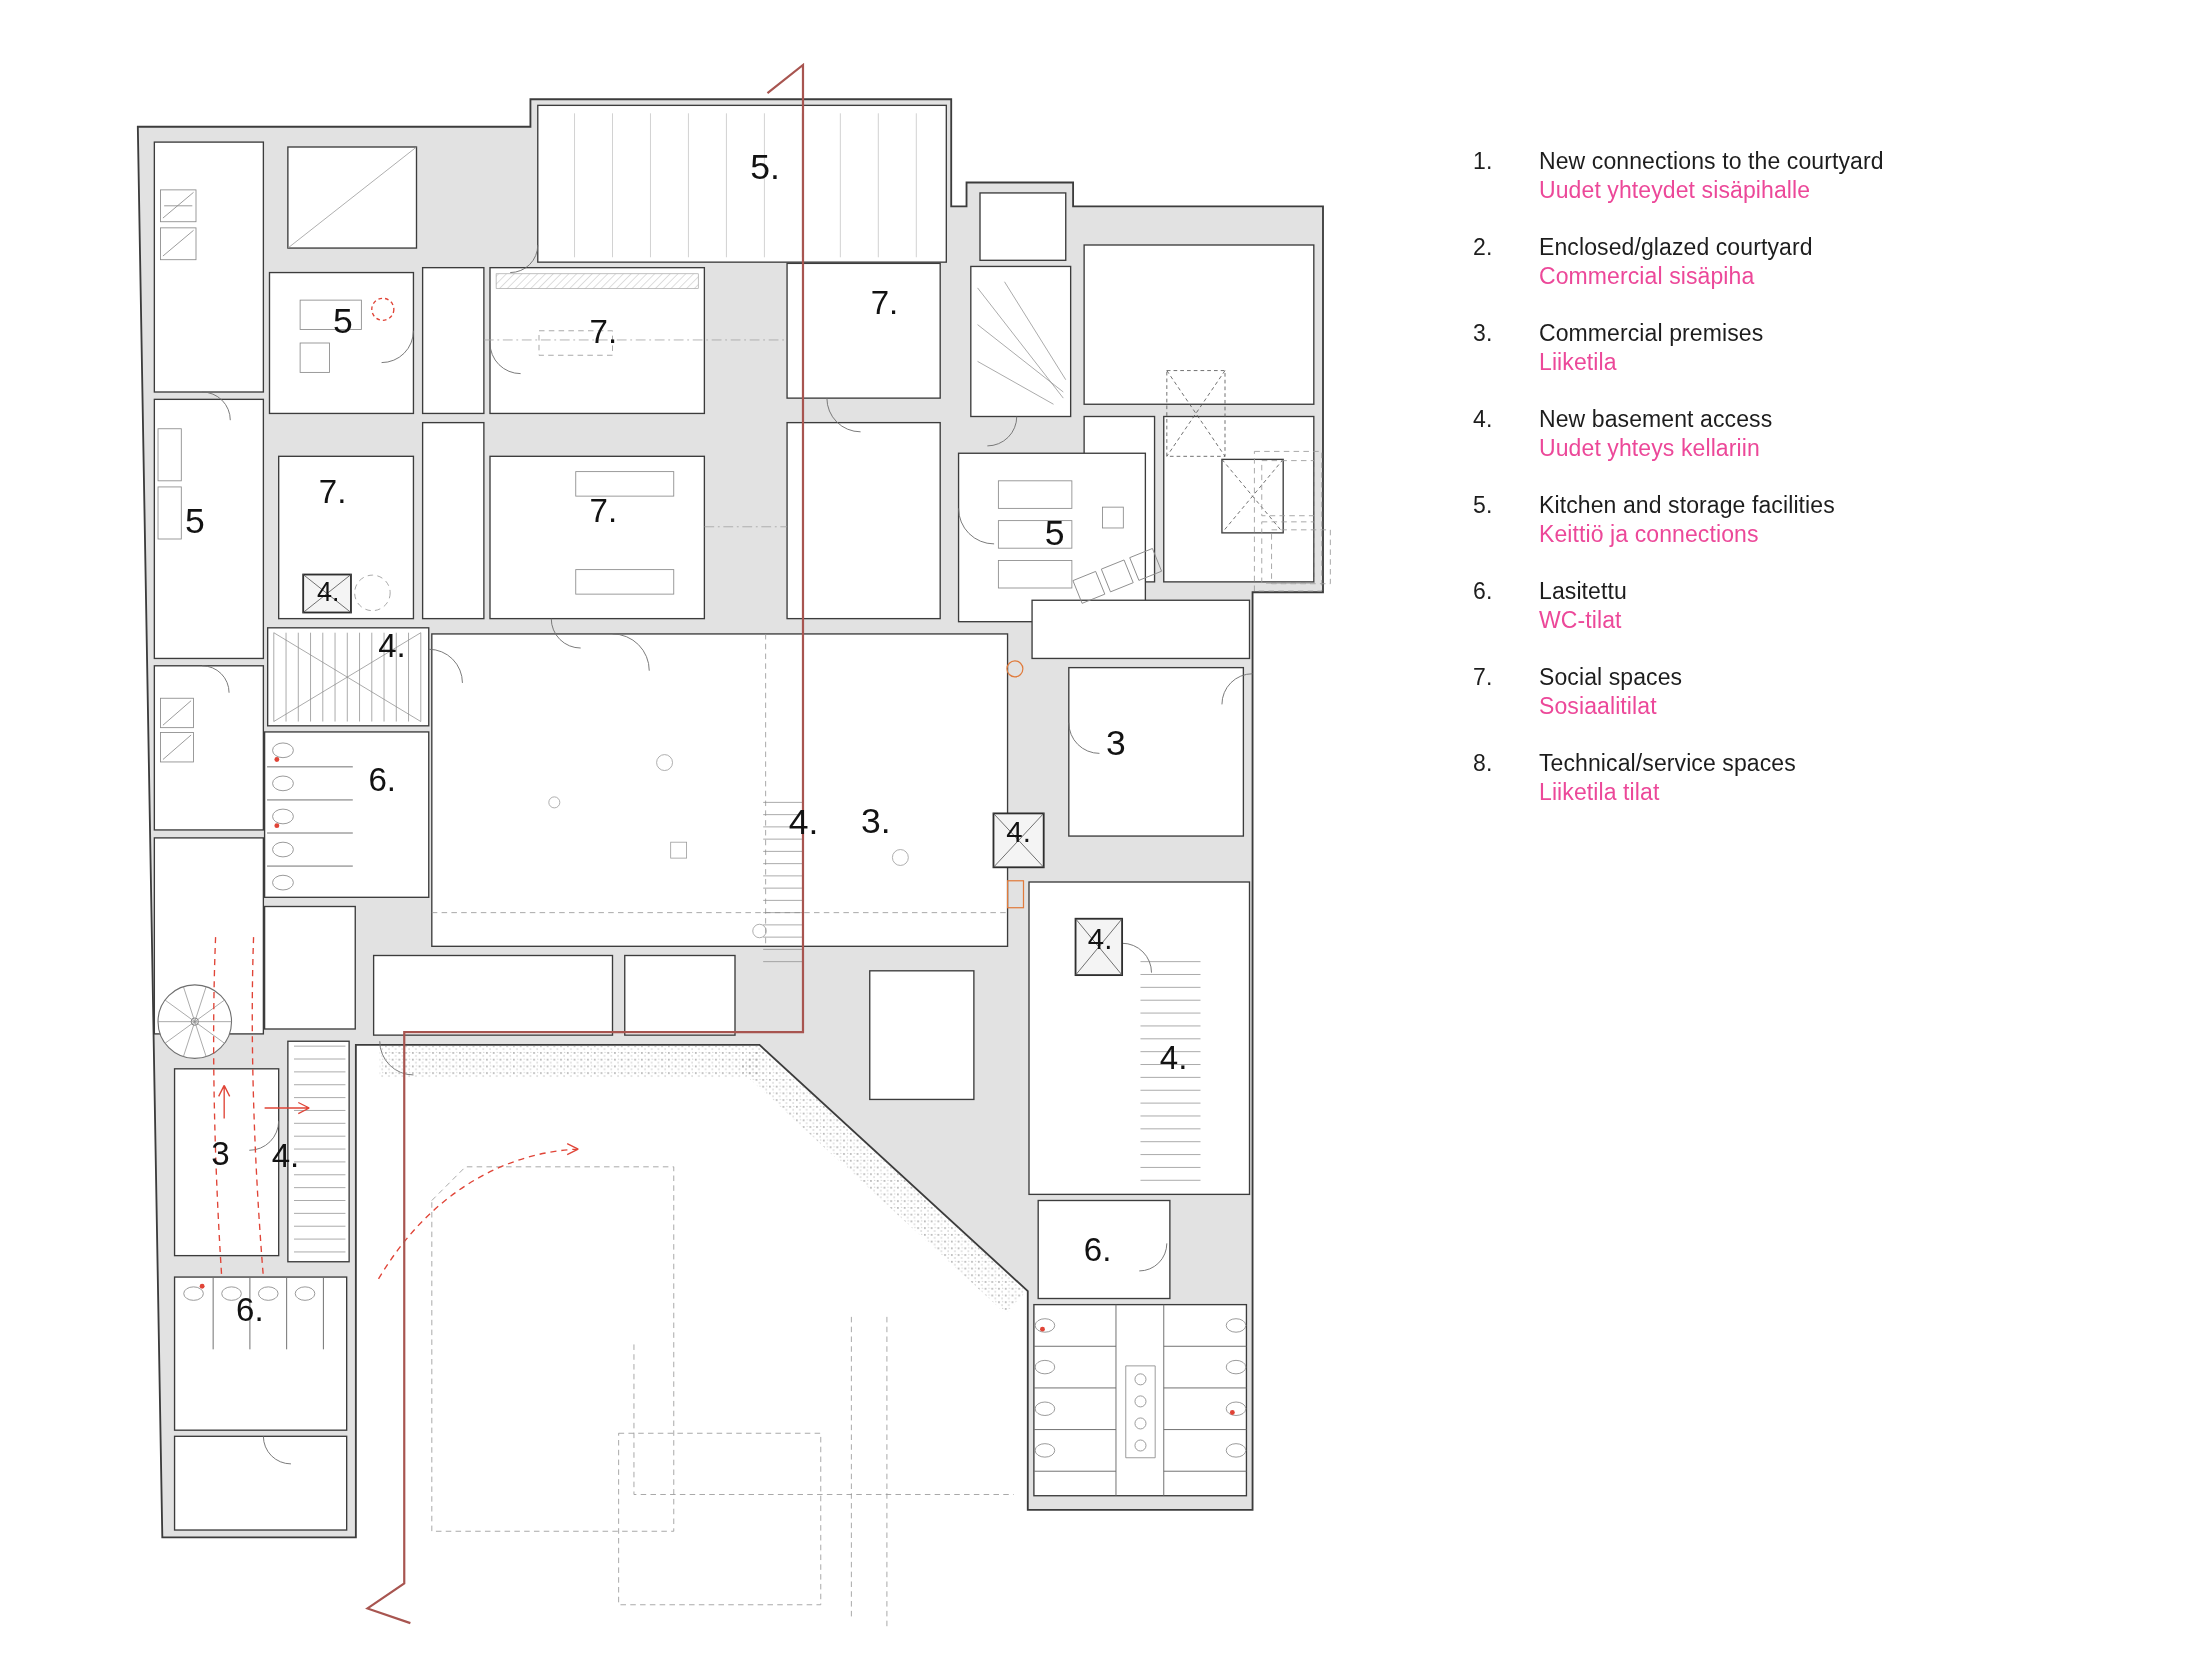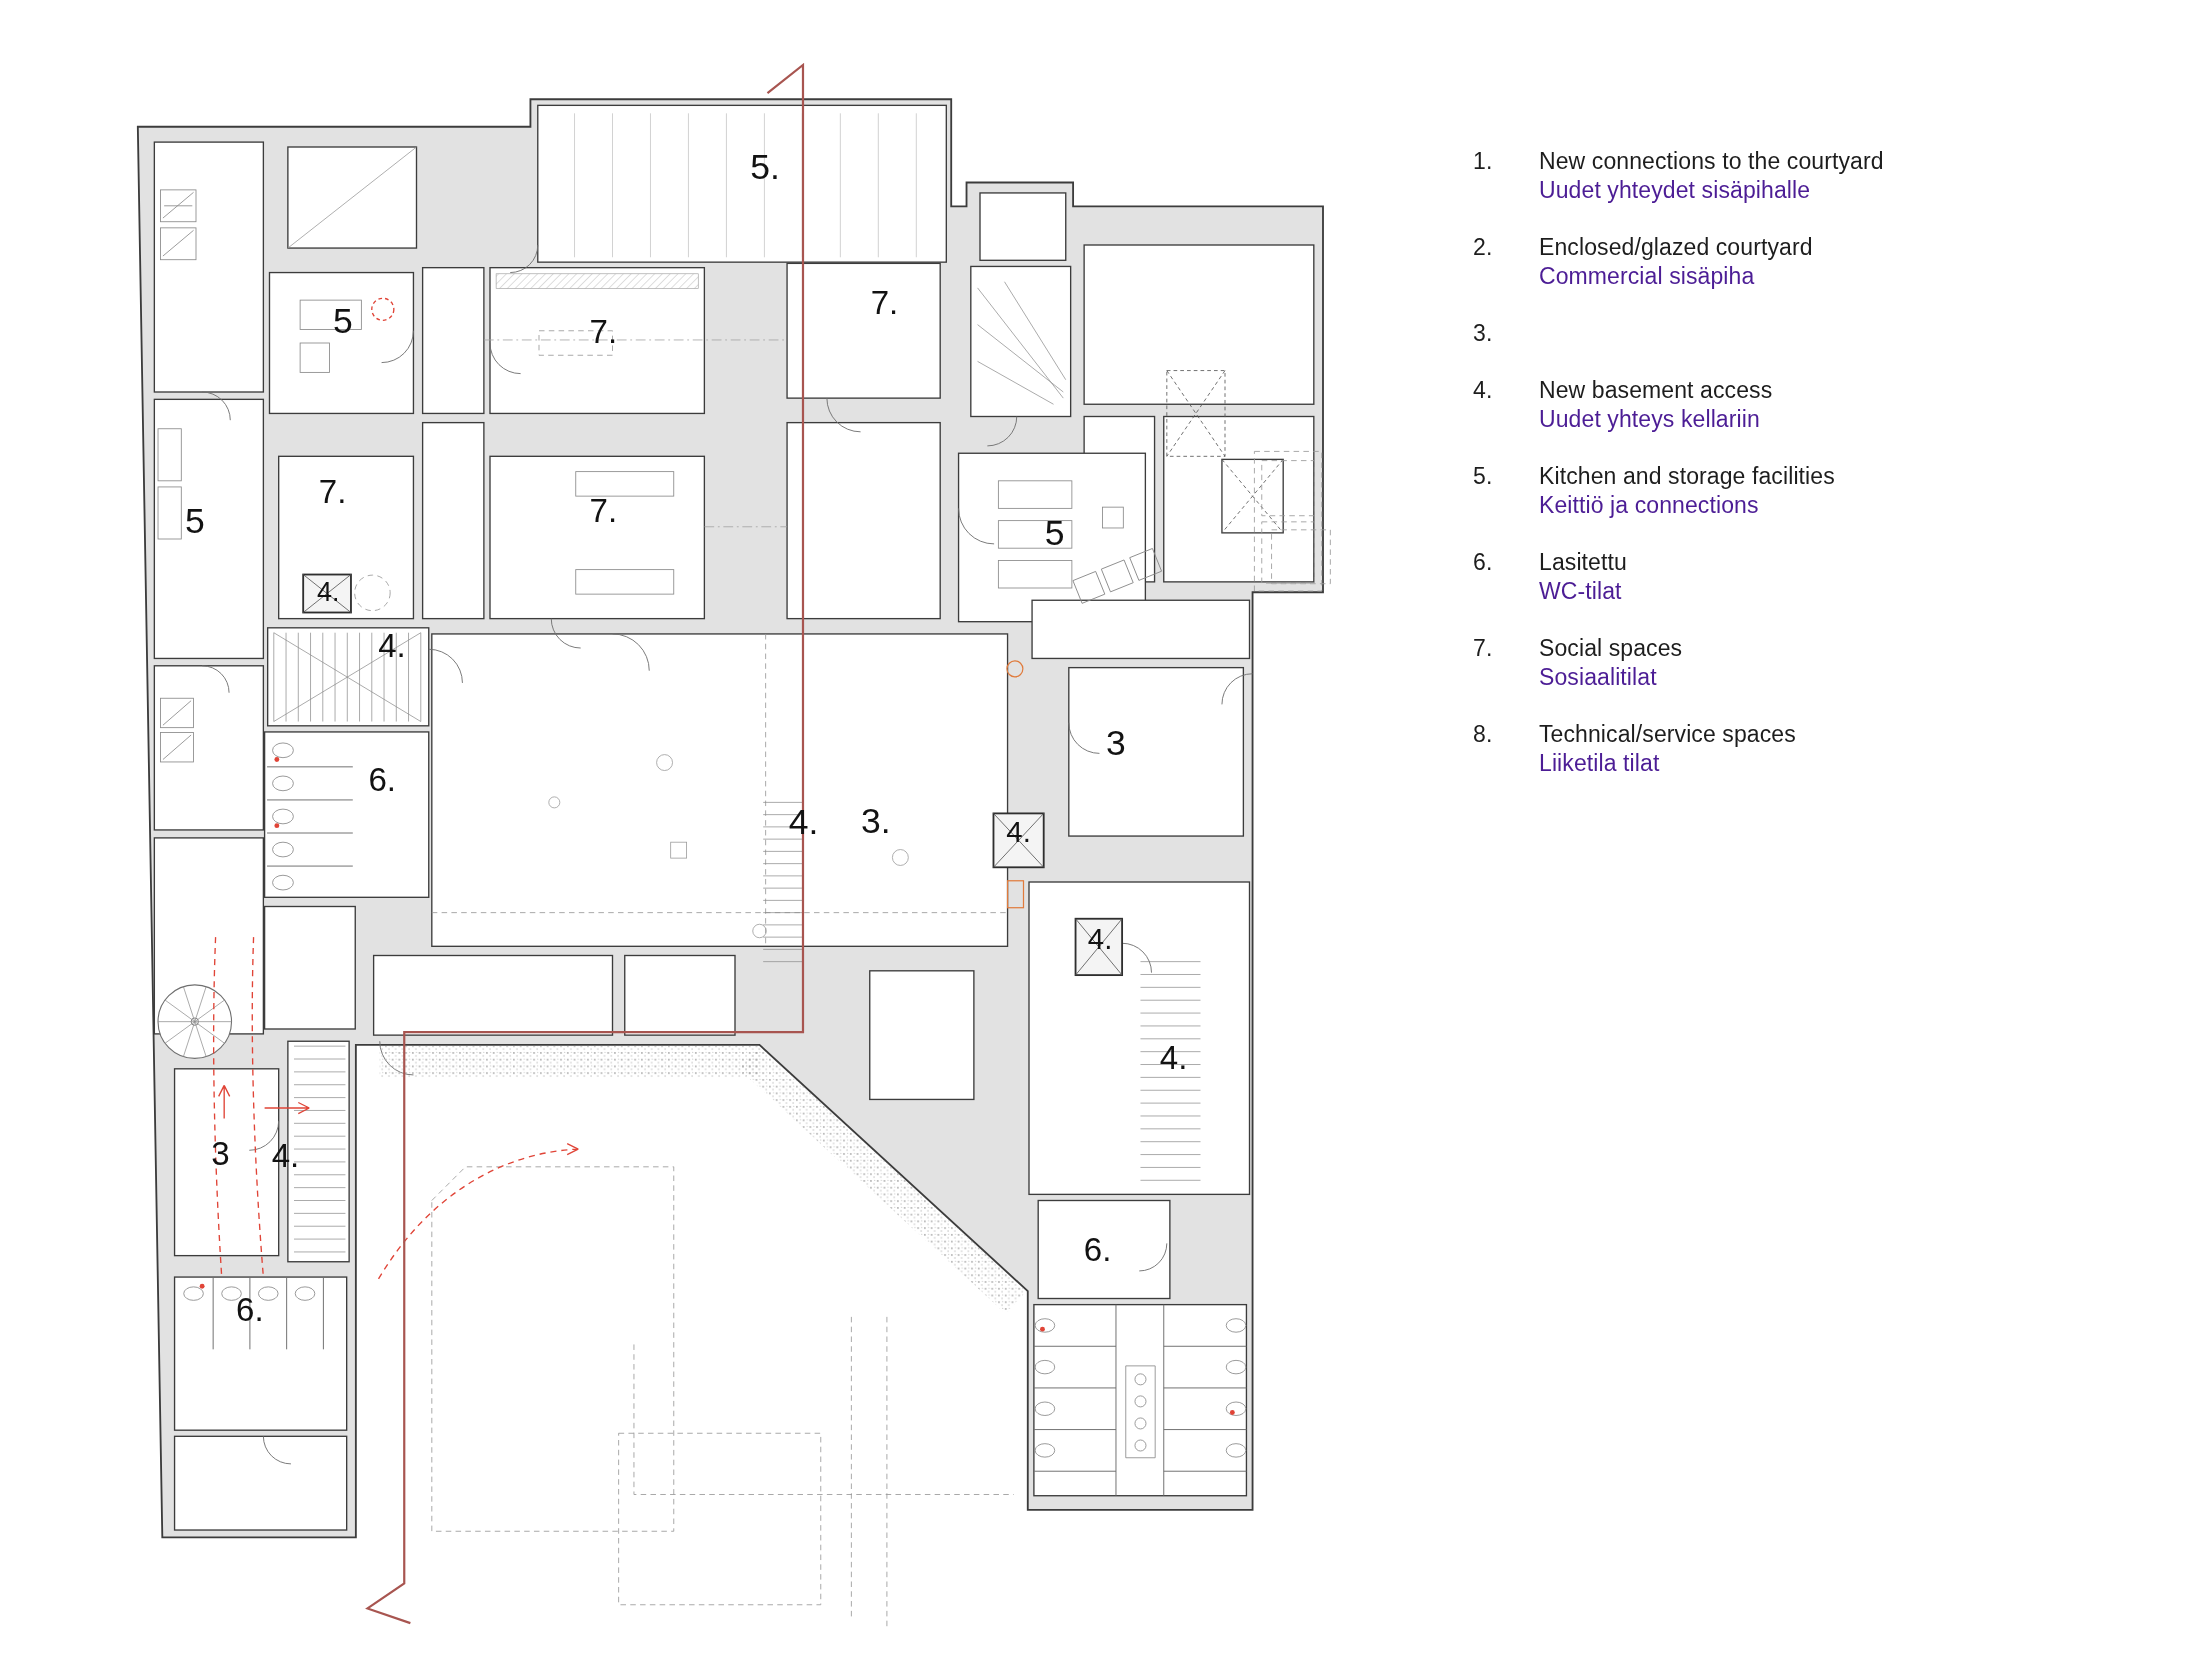--- a/index.html
+++ b/index.html
@@ -13,21 +13,21 @@
   .furn{stroke:#8b8b8b;stroke-width:1.4;fill:none;}
   .lift{fill:#f4f4f4;stroke:#2f2f2f;stroke-width:3;}
   .liftx{stroke:#5a5a5a;stroke-width:1.4;fill:none;}
   .doors{stroke:#6f6f6f;stroke-width:1.5;fill:none;}
   .treads{stroke:#8d8d8d;stroke-width:1.2;fill:none;}
   .stallline{stroke:#6f6f6f;stroke-width:1.6;fill:none;}
   .fixture{fill:#ffffff;stroke:#8a8a8a;stroke-width:1.4;}
   #legend{position:absolute;left:1473px;top:147px;width:649px;}
   .legend-item{display:grid;grid-template-columns:66px 1fr;margin-bottom:28px;color:#1d1d1d;}
   .legend-item .num,.legend-item .texts{font-size:23px;line-height:29px;letter-spacing:0.1px;}
-  .legend-item .fi{color:#4c1d95;}
+  .legend-item .fi{color:#ec4899;}
   .room-label{fill:#121212;font-family:"Liberation Sans",sans-serif;font-weight:500;text-anchor:middle;}
 </style>
 </head>
 <body>
 
 <svg id="plan-svg" width="2205" height="1666" viewBox="0 0 3600 2720" xmlns="http://www.w3.org/2000/svg">
   <defs>
     <pattern id="hatch" width="9" height="9" patternUnits="userSpaceOnUse" patternTransform="rotate(45)">
       <line x1="0" y1="0" x2="0" y2="9" stroke="#b3b3b3" stroke-width="1.4"></line>
     </pattern>
@@ -280,20 +280,24 @@
     </div>
     <div class="legend-item">
       <div class="num">2.</div>
       <div class="texts">
         <div class="en">Enclosed/glazed courtyard</div>
         <div class="fi">Commercial sisäpiha</div>
       </div>
     </div>
     <div class="legend-item">
       <div class="num">3.</div>
+      <div class="texts">
+        <div class="en">Commercial premises</div>
+        <div class="fi">Liiketila</div>
+      </div>
     </div>
     <div class="legend-item">
       <div class="num">4.</div>
       <div class="texts">
         <div class="en">New basement access</div>
         <div class="fi">Uudet yhteys kellariin</div>
       </div>
     </div>
     <div class="legend-item">
       <div class="num">5.</div>

